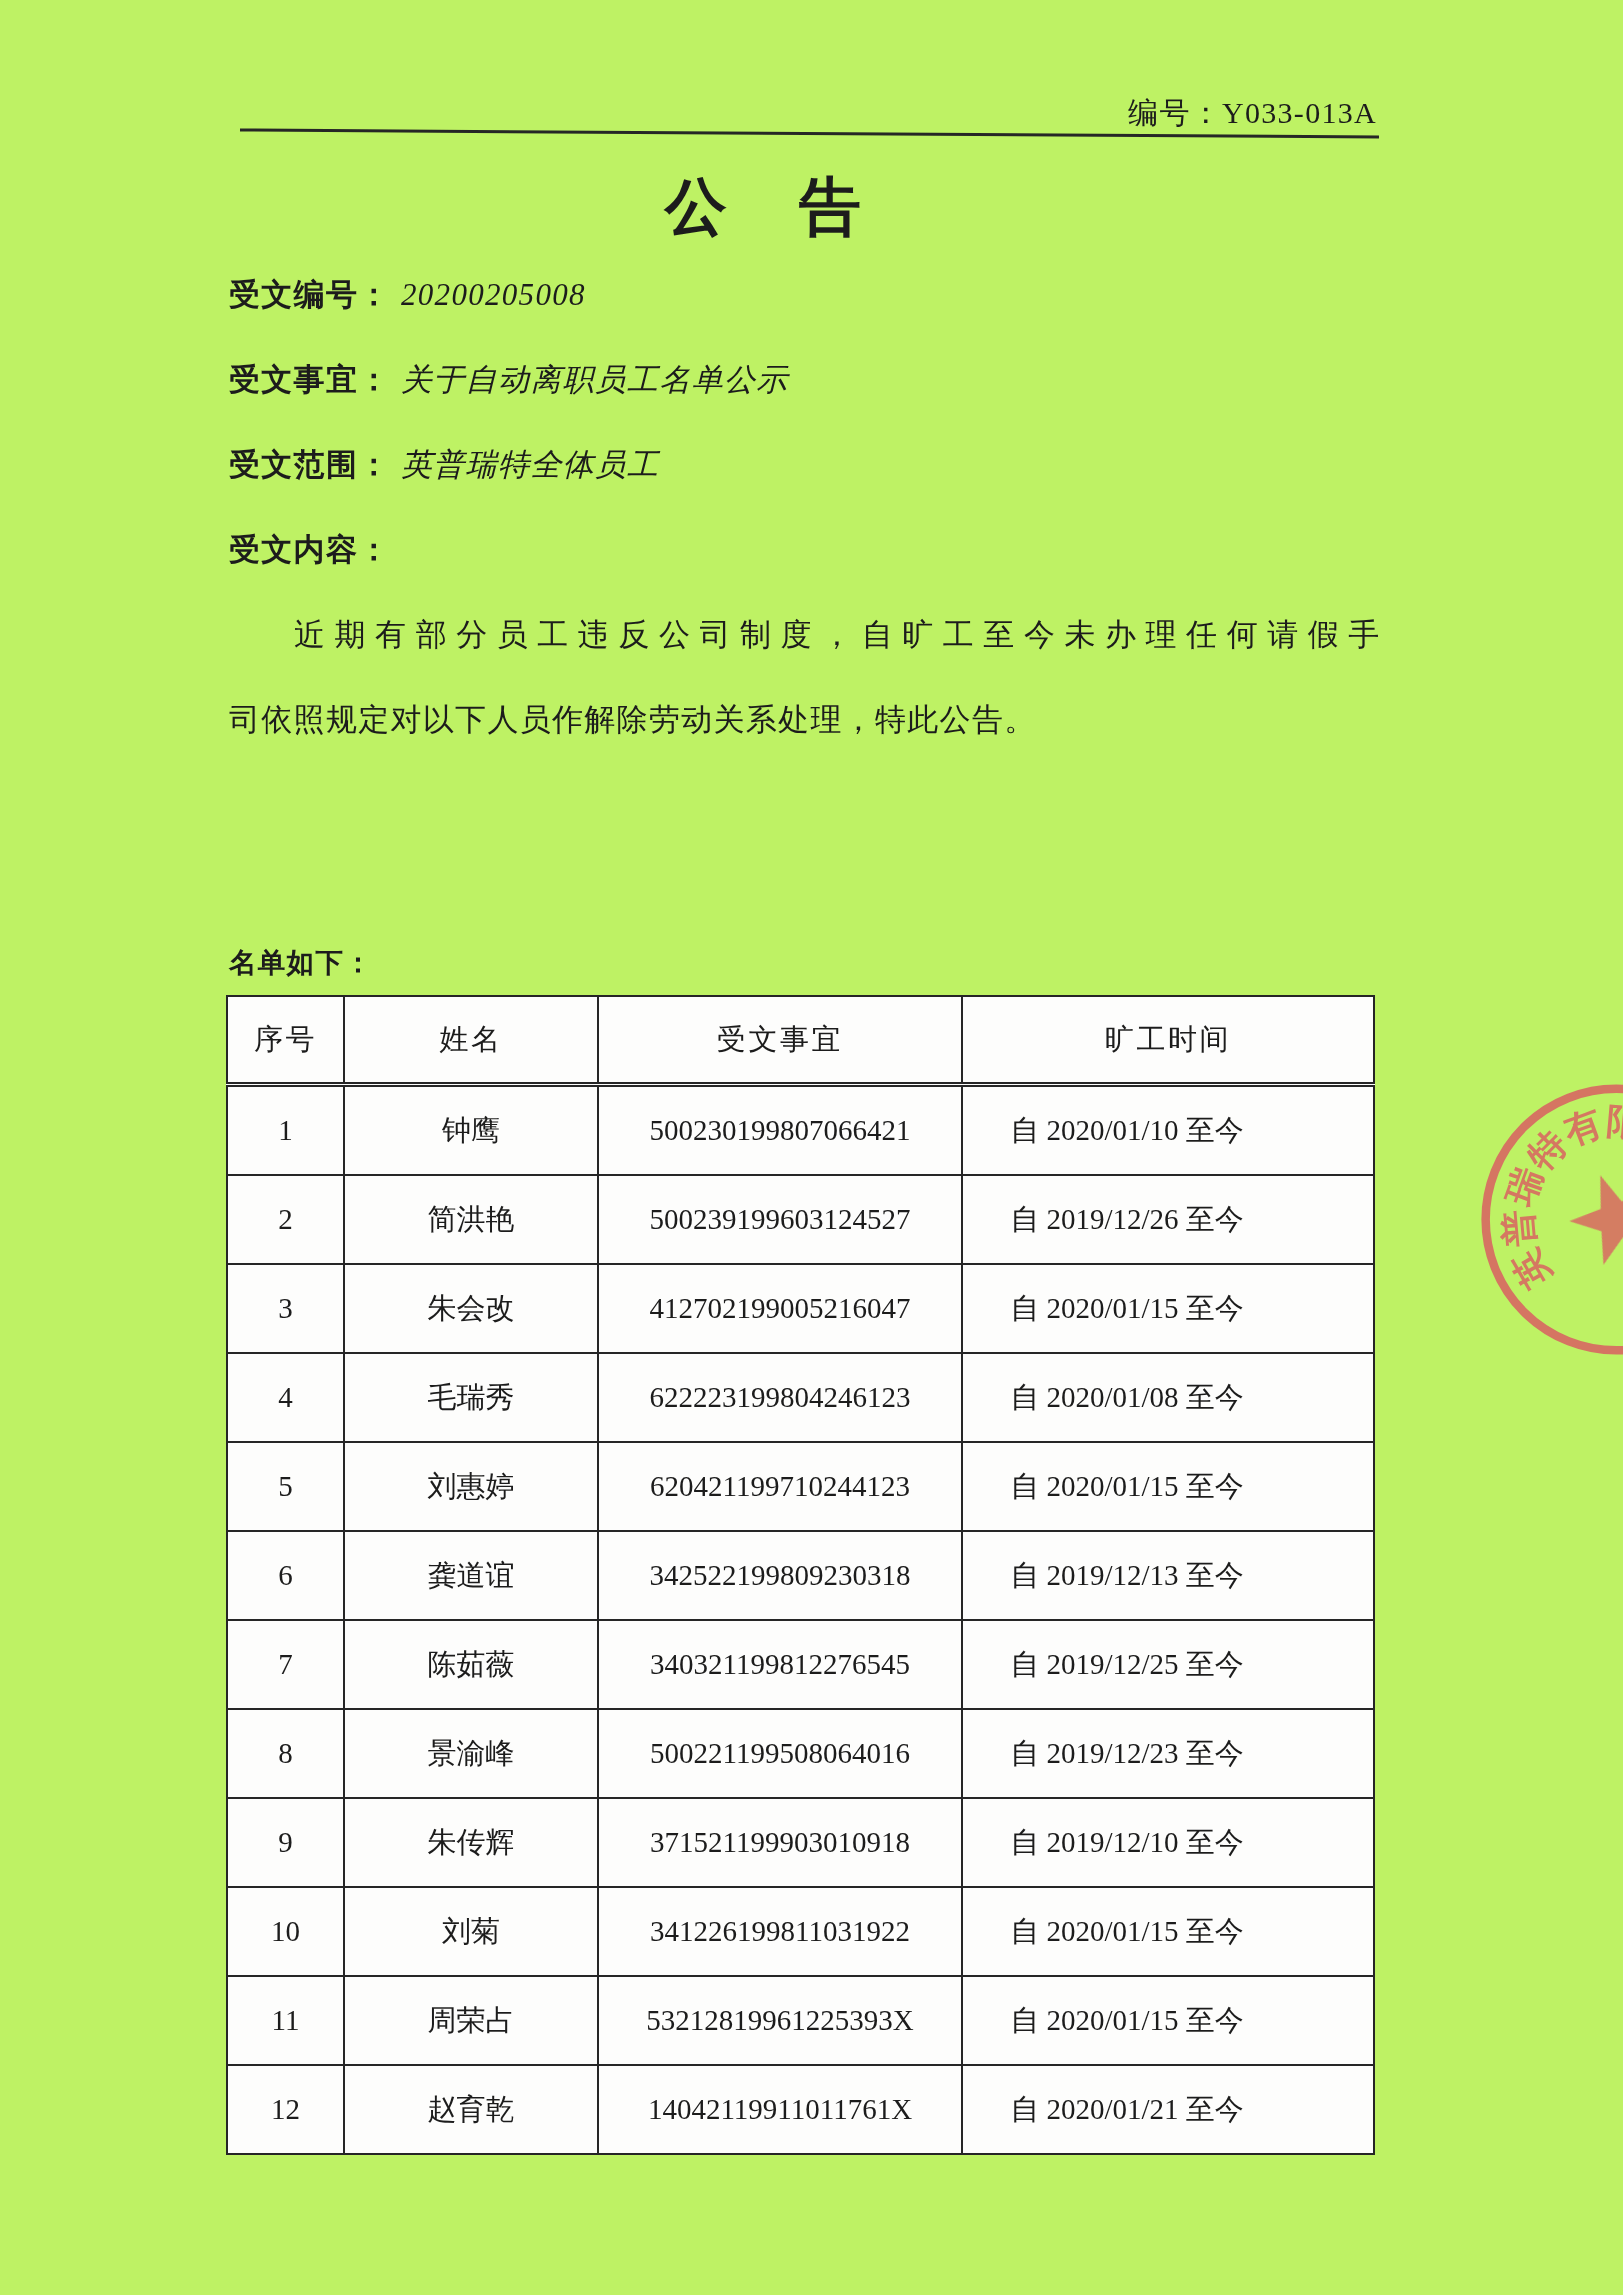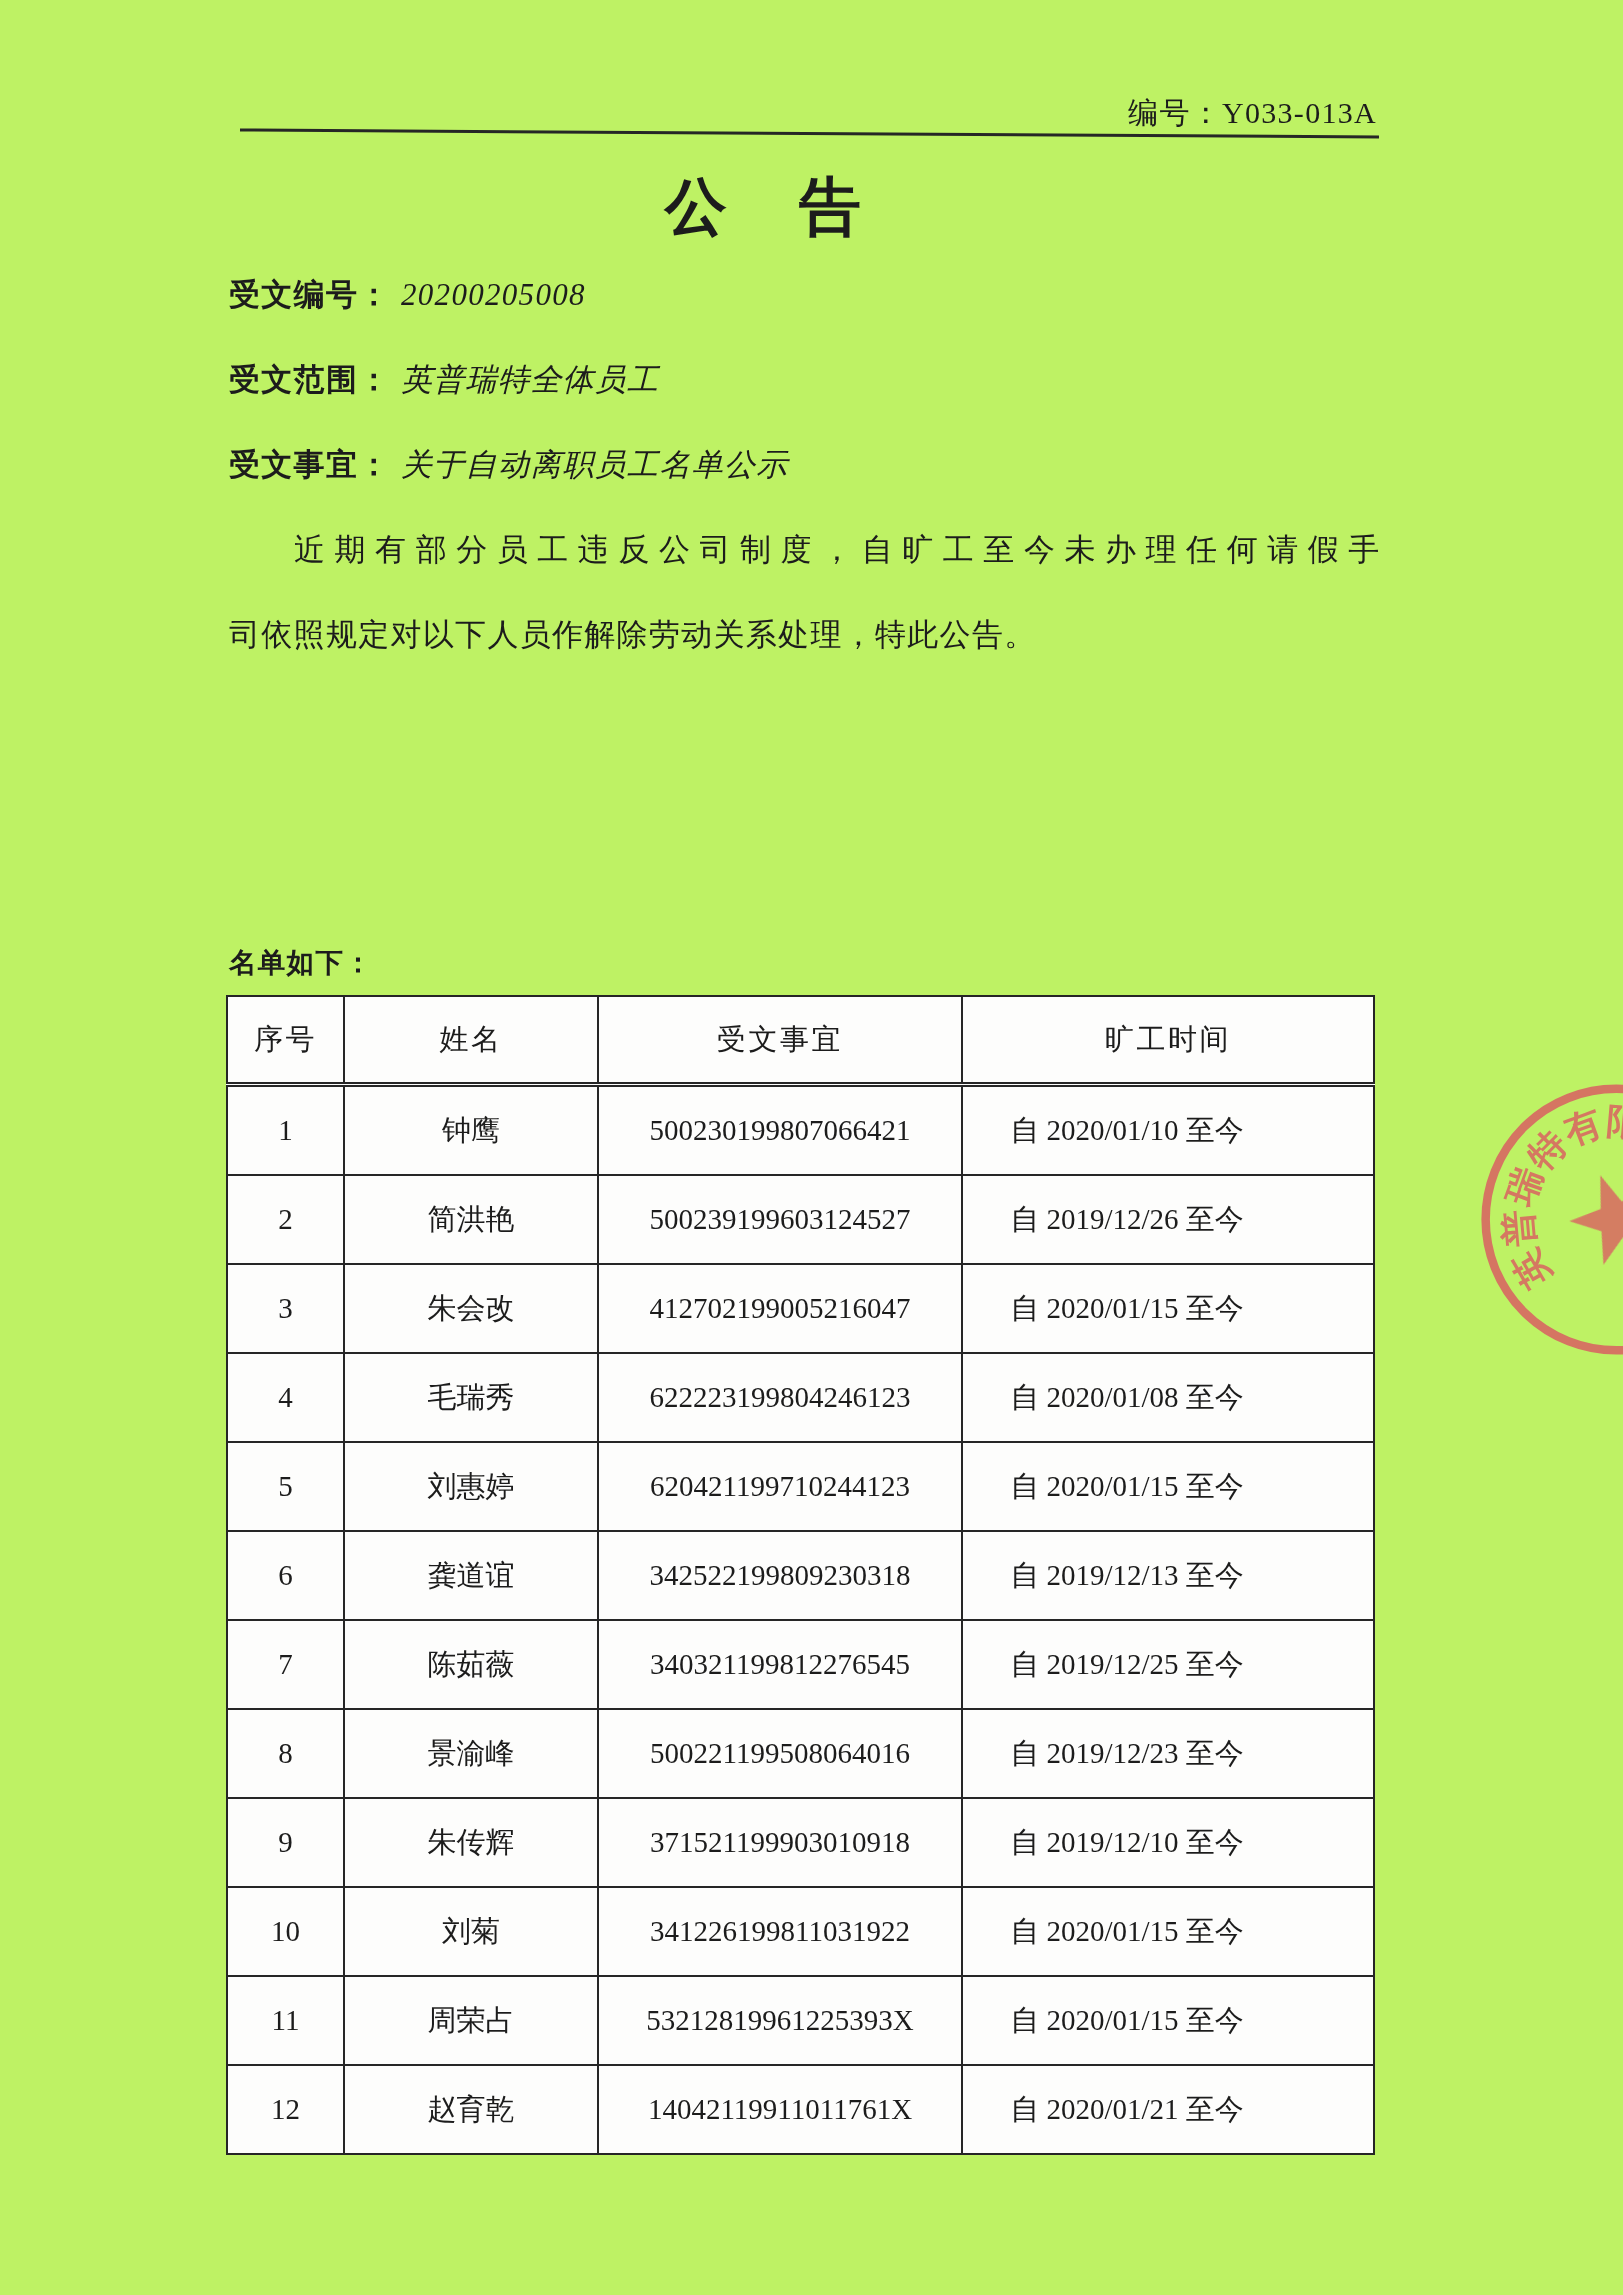--- a/index.html
+++ b/index.html
@@ -69,24 +69,27 @@
   <div class="doc-number">编号：Y033-013A</div>
   <div class="header-rule"></div>
 
   <div class="title">公　告</div>
 
   <div class="content">
     <div class="line">
       <span class="lbl">受文编号：</span><span class="val">20200205008</span>
     </div>
     <div class="line">
+      <span class="lbl">受文事宜：</span><span class="val">关于自动离职员工名单公示</span>
+    </div>
+    <div class="line">
       <span class="lbl">受文范围：</span><span class="val">英普瑞特全体员工</span>
     </div>
     <div class="line">
-      <span class="lbl">受文事宜：</span><span class="val">关于自动离职员工名单公示</span>
+      <span class="lbl">受文内容：</span><span class="val"></span>
     </div>
     <div class="para just indent">近期有部分员工违反公司制度，自旷工至今未办理任何请假手</div>
     <div class="para">司依照规定对以下人员作解除劳动关系处理，特此公告。</div>
   </div>
 
   <div class="list-intro">名单如下：</div>
 
   <table class="roster">
     <colgroup>
       <col style="width:117px">

